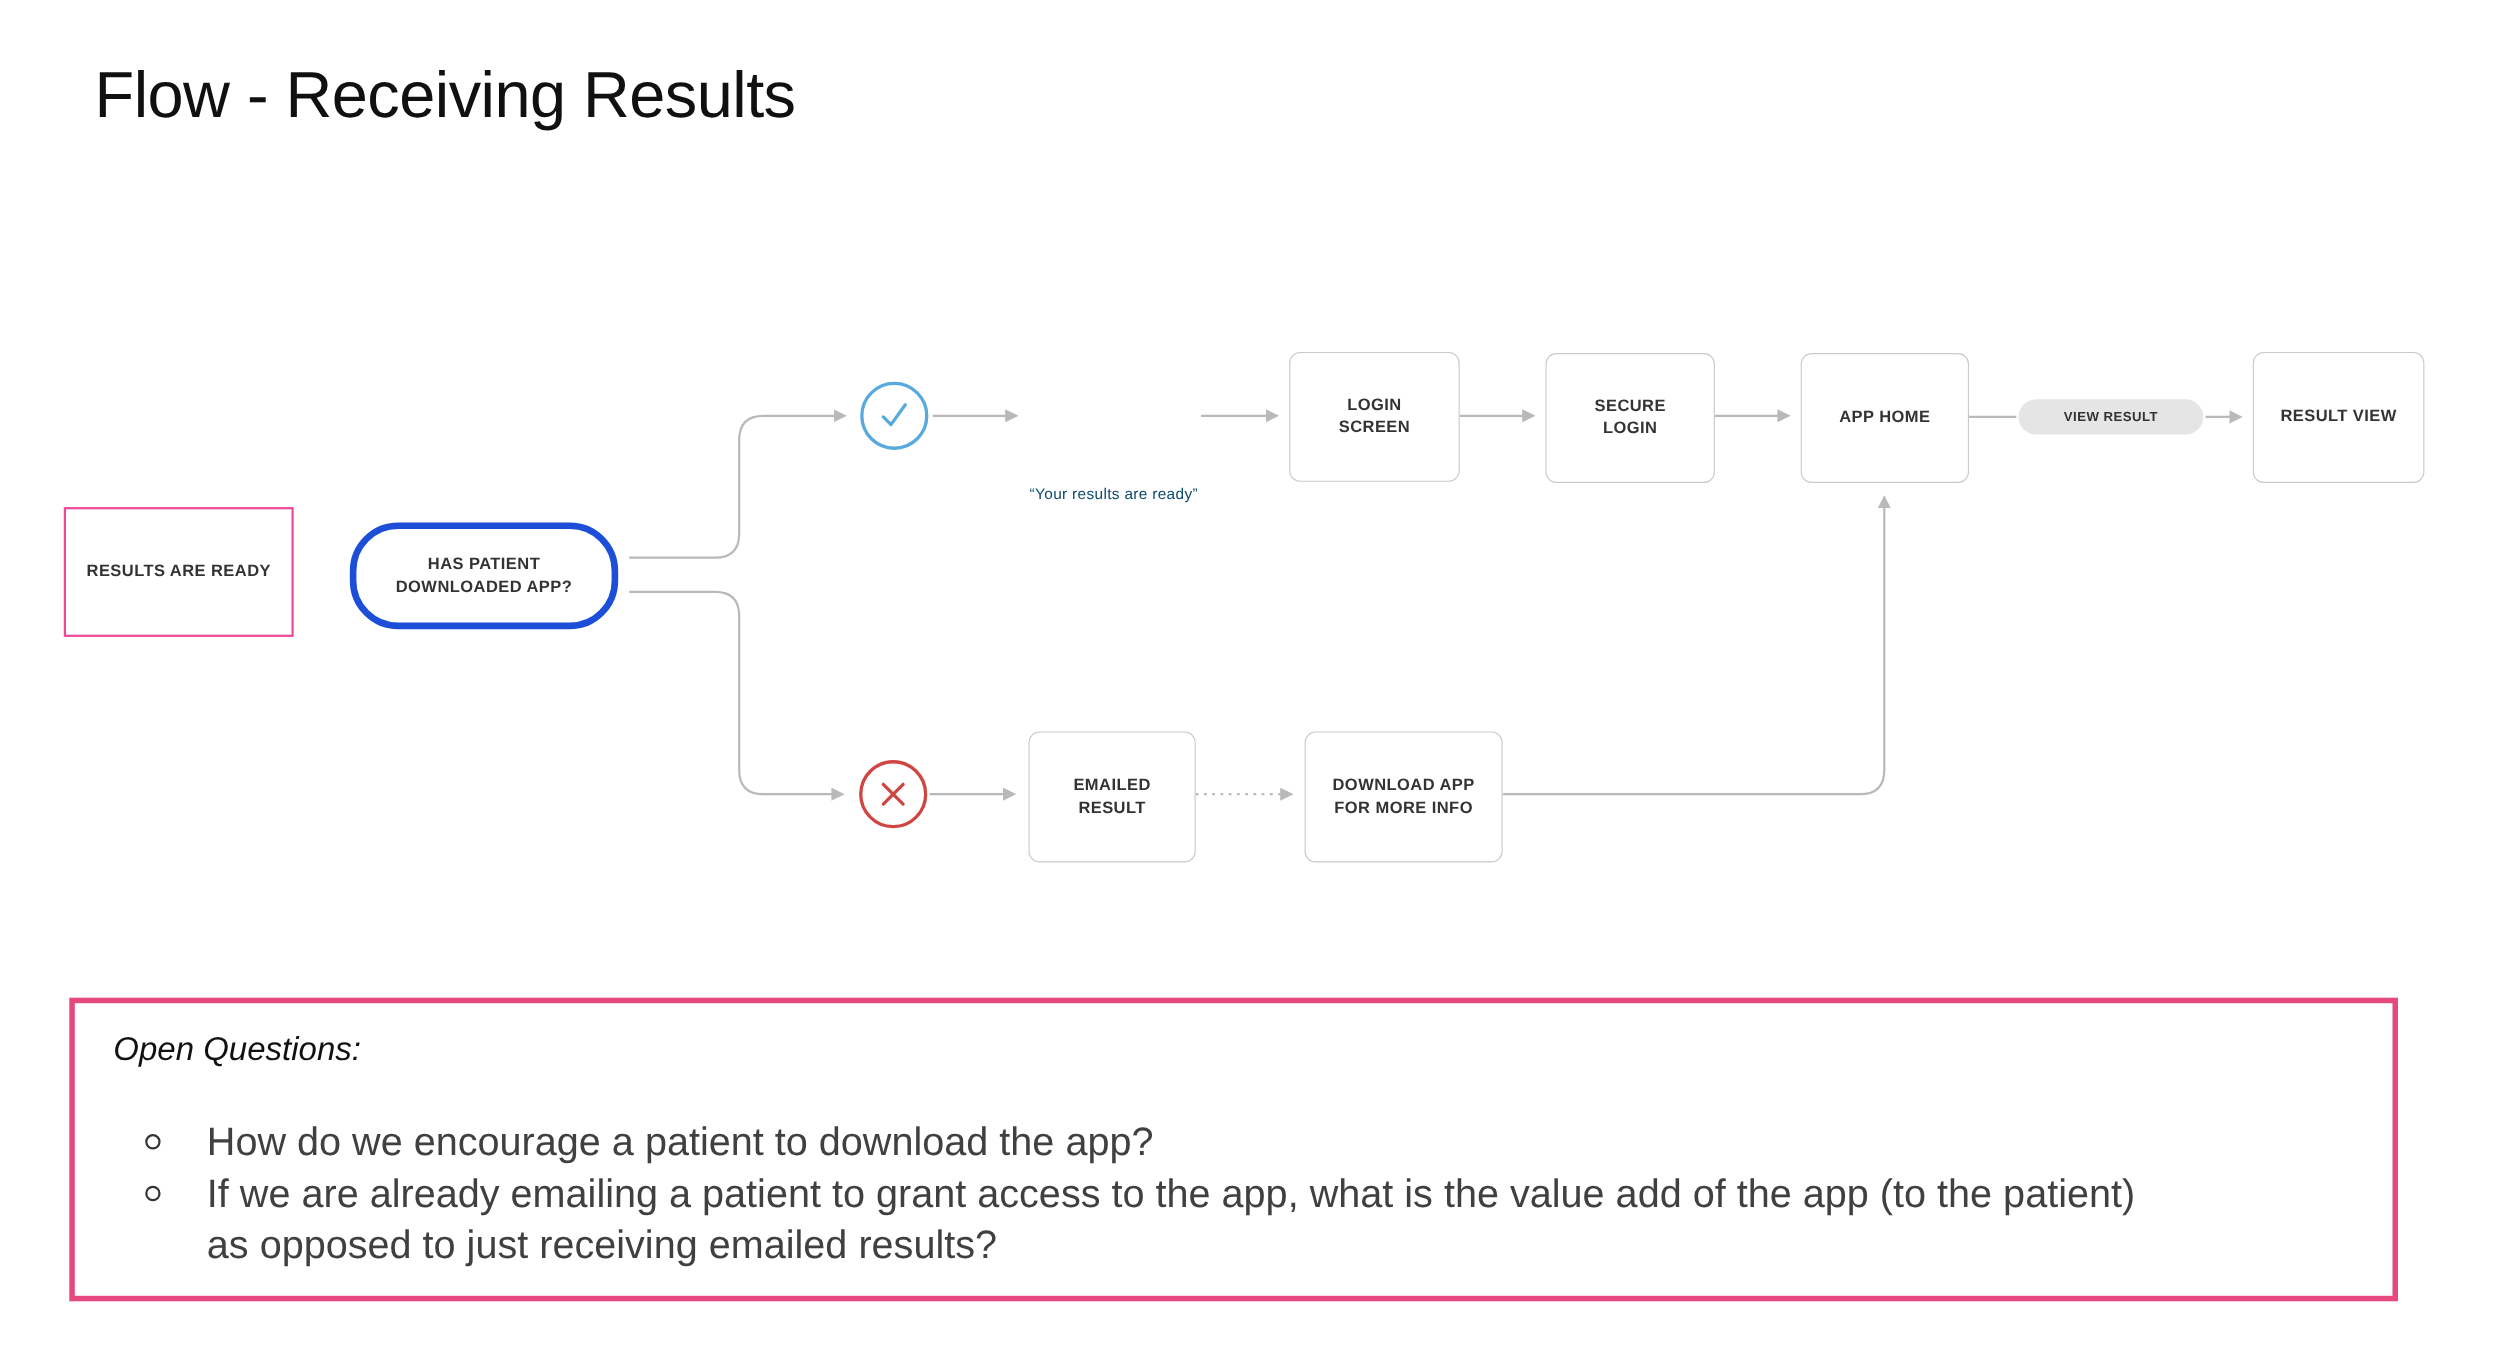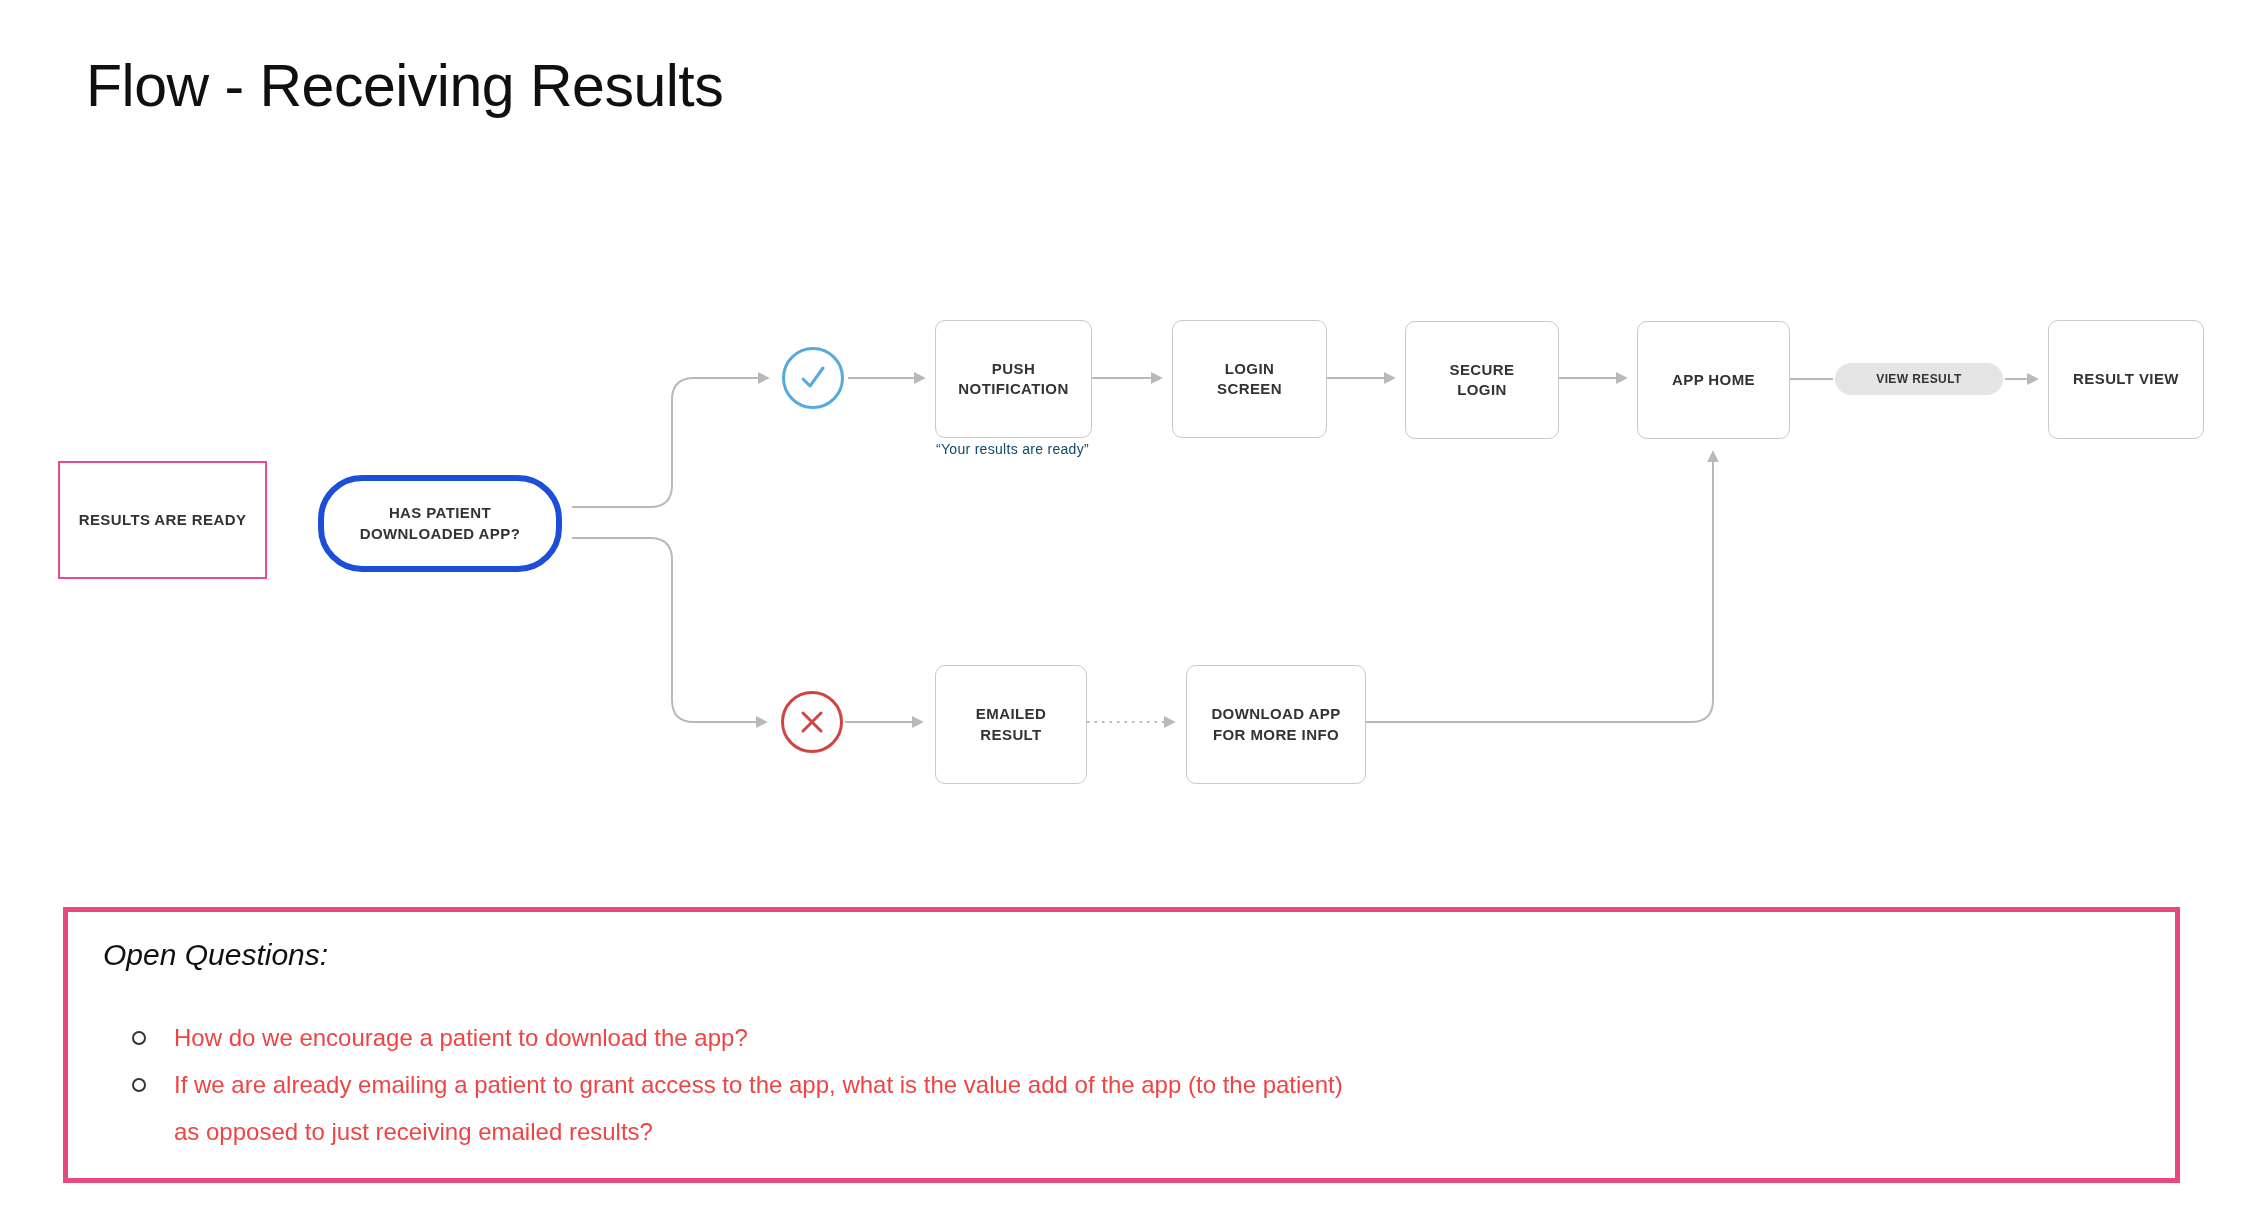--- a/index.html
+++ b/index.html
@@ -56,22 +56,22 @@
     font-size:30px;font-style:italic;color:#111111;
   }
   .oq-list{margin-top:42px;}
   .oq-item{display:flex;align-items:flex-start;}
   .oq-bullet{
     flex:0 0 auto;
     width:10px;height:10px;border:2px solid #333;border-radius:50%;
     margin:17px 0 0 64px;
   }
   .oq-text{
-    margin-left:28px;
-    font-size:24px;color:#ef4444;line-height:47px;
+    margin-left:42px;
+    font-size:36px;color:#404040;line-height:47px;
     white-space:pre-line;
   }
 </style>
 </head>
 <body>
 
 <div class="page">
 
   <div class="page-title">Flow - Receiving Results</div>
 
@@ -106,22 +106,20 @@
       <path d="M10 21 L17 28 L30 10" stroke="#57a9de" stroke-width="3" fill="none" stroke-linecap="round" stroke-linejoin="round"></path>
     </svg>
   </div>
 
   <div class="branch-circle no" style="left:781px;top:691px;">
     <svg width="40" height="40" viewBox="0 0 40 40">
       <path d="M11 11 L29 29 M29 11 L11 29" stroke="#cf4542" stroke-width="3" fill="none" stroke-linecap="round"></path>
     </svg>
   </div>
 
-  <div class="node" style="left:935px;top:320px;width:155px;height:116px;">PUSH
-NOTIFICATION</div>
 
   <div class="caption">“Your results are ready”</div>
 
   <div class="node" style="left:1172px;top:320px;width:153px;height:116px;">LOGIN
 SCREEN</div>
 
   <div class="node" style="left:1405px;top:321px;width:152px;height:116px;">SECURE
 LOGIN</div>
 
   <div class="node" style="left:1637px;top:321px;width:151px;height:116px;">APP HOME</div>

